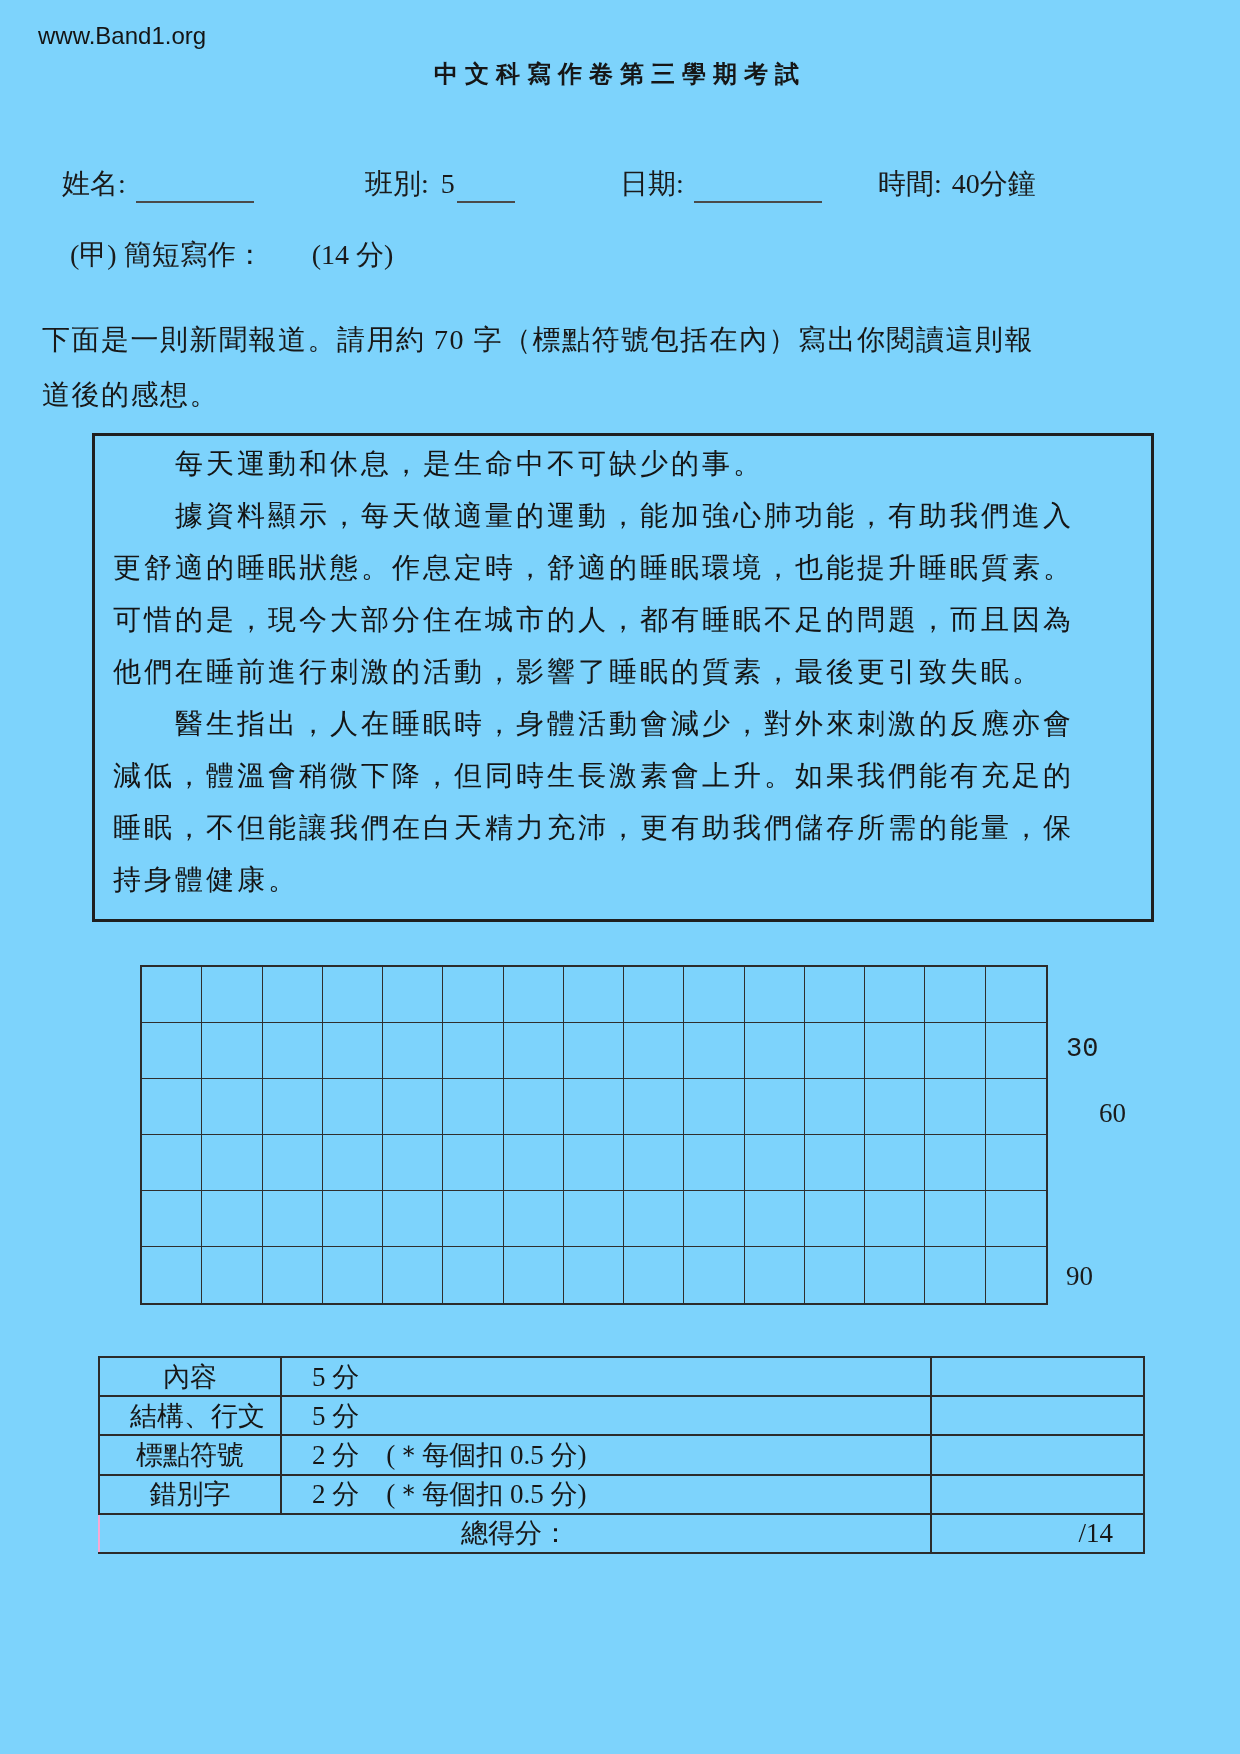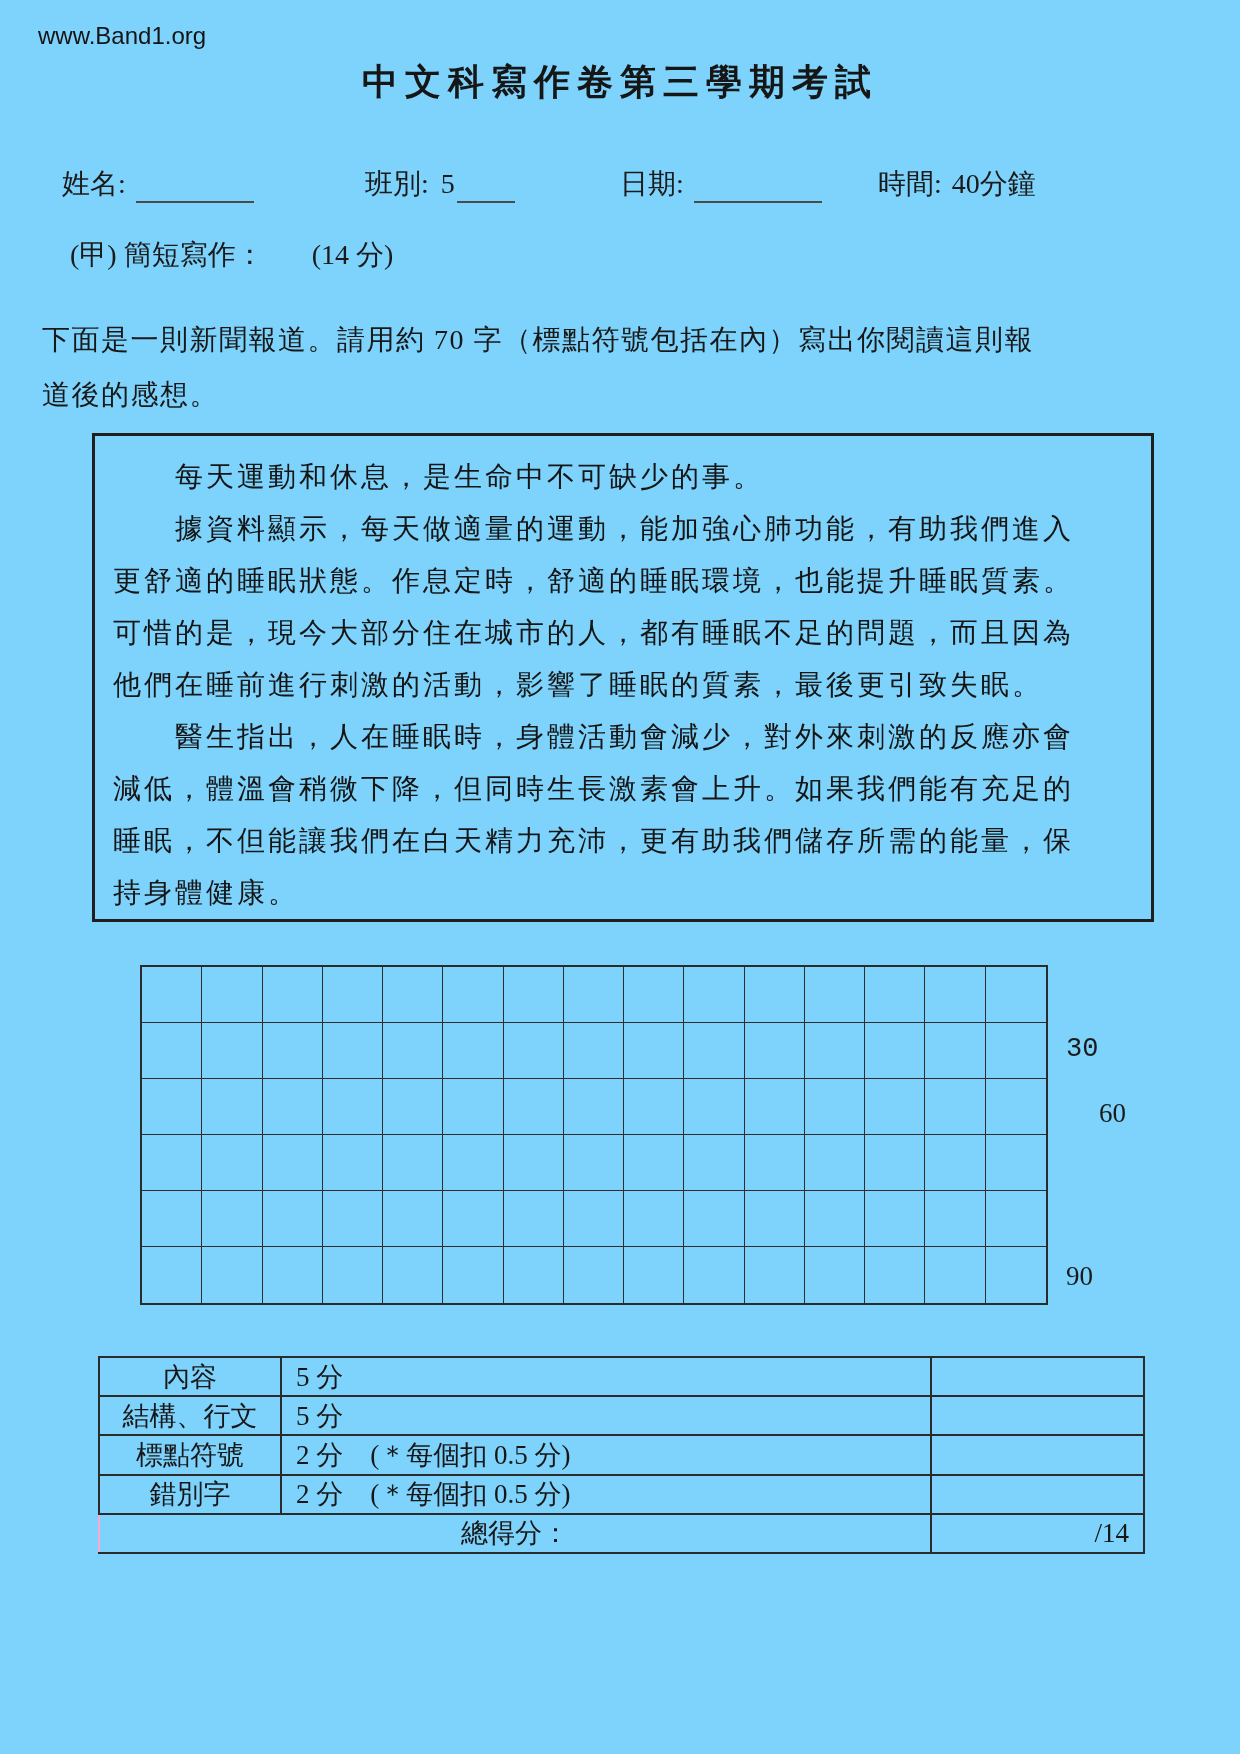--- a/index.html
+++ b/index.html
@@ -12,21 +12,21 @@
     color:#1a1a1a;
     overflow:hidden;
   }
   .watermark{
     position:absolute;left:38px;top:22px;
     font-family:"Liberation Sans","DejaVu Sans",sans-serif;
     font-size:24px;color:#141414;
   }
   .doc-title{
     position:absolute;left:0;top:58px;width:100%;
-    text-align:center;font-size:36px;font-weight:bold;
+    text-align:center;font-size:24px;font-weight:bold;
     letter-spacing:7px;color:#161616;
   }
   .info-row{position:absolute;left:0;top:165px;width:100%;height:48px;font-size:28px;}
   .info-field{position:absolute;white-space:nowrap;}
   .f-name{left:62px;}
   .f-class{left:365px;}
   .f-date{left:620px;}
   .f-time{left:878px;}
   .blank-line{
     display:inline-block;height:30px;vertical-align:bottom;
@@ -42,21 +42,21 @@
   .section-marks{margin-left:48px;}
 
   .instructions{
     position:absolute;left:42px;top:312px;width:1135px;
     font-size:28px;line-height:55px;letter-spacing:1.5px;color:#181818;
   }
 
   .passage-box{
     position:absolute;left:92px;top:433px;width:1062px;height:489px;
     border:3px solid #1f1f1f;box-sizing:border-box;
-    padding:15px 18px 0 18px;
+    padding:2px 18px 0 18px;
   }
   .passage-line{
     font-size:28px;line-height:52px;height:52px;
     letter-spacing:3px;white-space:nowrap;color:#151515;
   }
 
   .writing-grid{
     position:absolute;left:140px;top:965px;width:908px;height:340px;
     display:grid;
     grid-template-columns:repeat(15,1fr);
@@ -75,21 +75,21 @@
   .gc-60{top:1098px;text-align:right;}
   .gc-90{top:1261px;}
 
   .score-table{
     position:absolute;left:98px;top:1356px;width:1045px;height:198px;
     border-collapse:collapse;table-layout:fixed;
     font-size:27px;color:#171717;
   }
   .score-table td{
     border:2px solid #2b2b2b;
-    padding:0 14px;height:37px;
+    padding:0 30px;height:37px;
     overflow:hidden;white-space:nowrap;margin-left:20px;
   }
   .score-table .crit{text-align:center;}
   .score-table .score{text-align:left;}
   .score-table .blank{}
   .score-table .total-label{text-align:center;border-left:2px solid #f9a8d4;}
   .score-table .total-value{text-align:right;}
 </style>
 </head>
 <body>

